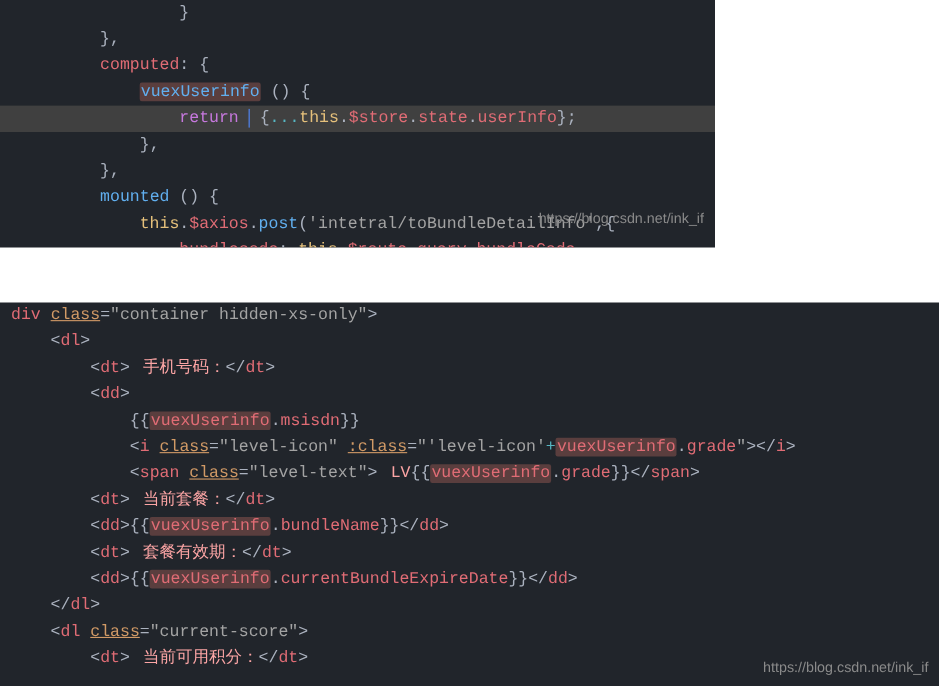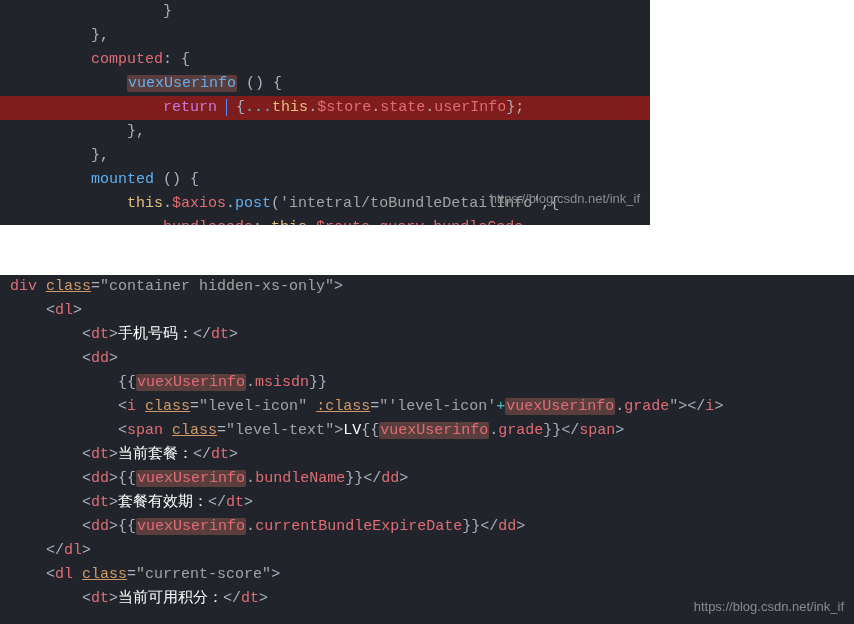--- a/index.html
+++ b/index.html
@@ -12,29 +12,29 @@
 }
 .code-block {
   background: #21252b;
   position: relative;
   overflow: hidden;
 }
 .block1 { width: 650px; height: 225px; }
 .block2 { width: 854px; height: 349px; margin-top: 50px; position: relative; }
 .line { white-space: pre; padding: 0 0 0 10px; }
 .gutter { display: inline-block; width: 35px; border-right: 1px solid #3a3f4b; margin-right: 10px; }
-.line-highlight { background: #7f1d1d; display: block; position: relative; }
+.line-highlight { background: #404040; display: block; position: relative; }
 .kw { color: #c678dd; }
 .fn { color: #61afef; }
 .prop { color: #e06c75; }
 .this { color: #e5c07b; }
 .str { color: #a3a3a3; text-align: right; }
 .punct { color: #abb2bf; }
 .op { color: #56b6c2; }
-.txt { color: #ffffff; }
+.txt { color: #fca5a5; margin-left: 12px; }
 .attr { color: #d19a66; text-decoration: underline; }
 .tag { color: #e06c75; }
 .hl-bg { background: #5a3e3e; border-radius: 2px; padding: 0 1px; }
 .cursor { border-left: 1px solid #528bff; }
 .watermark {
   position: absolute;
   color: #8a8a8a;
   font-size: 13px;
   font-family: Arial, sans-serif;
   text-align: right;

